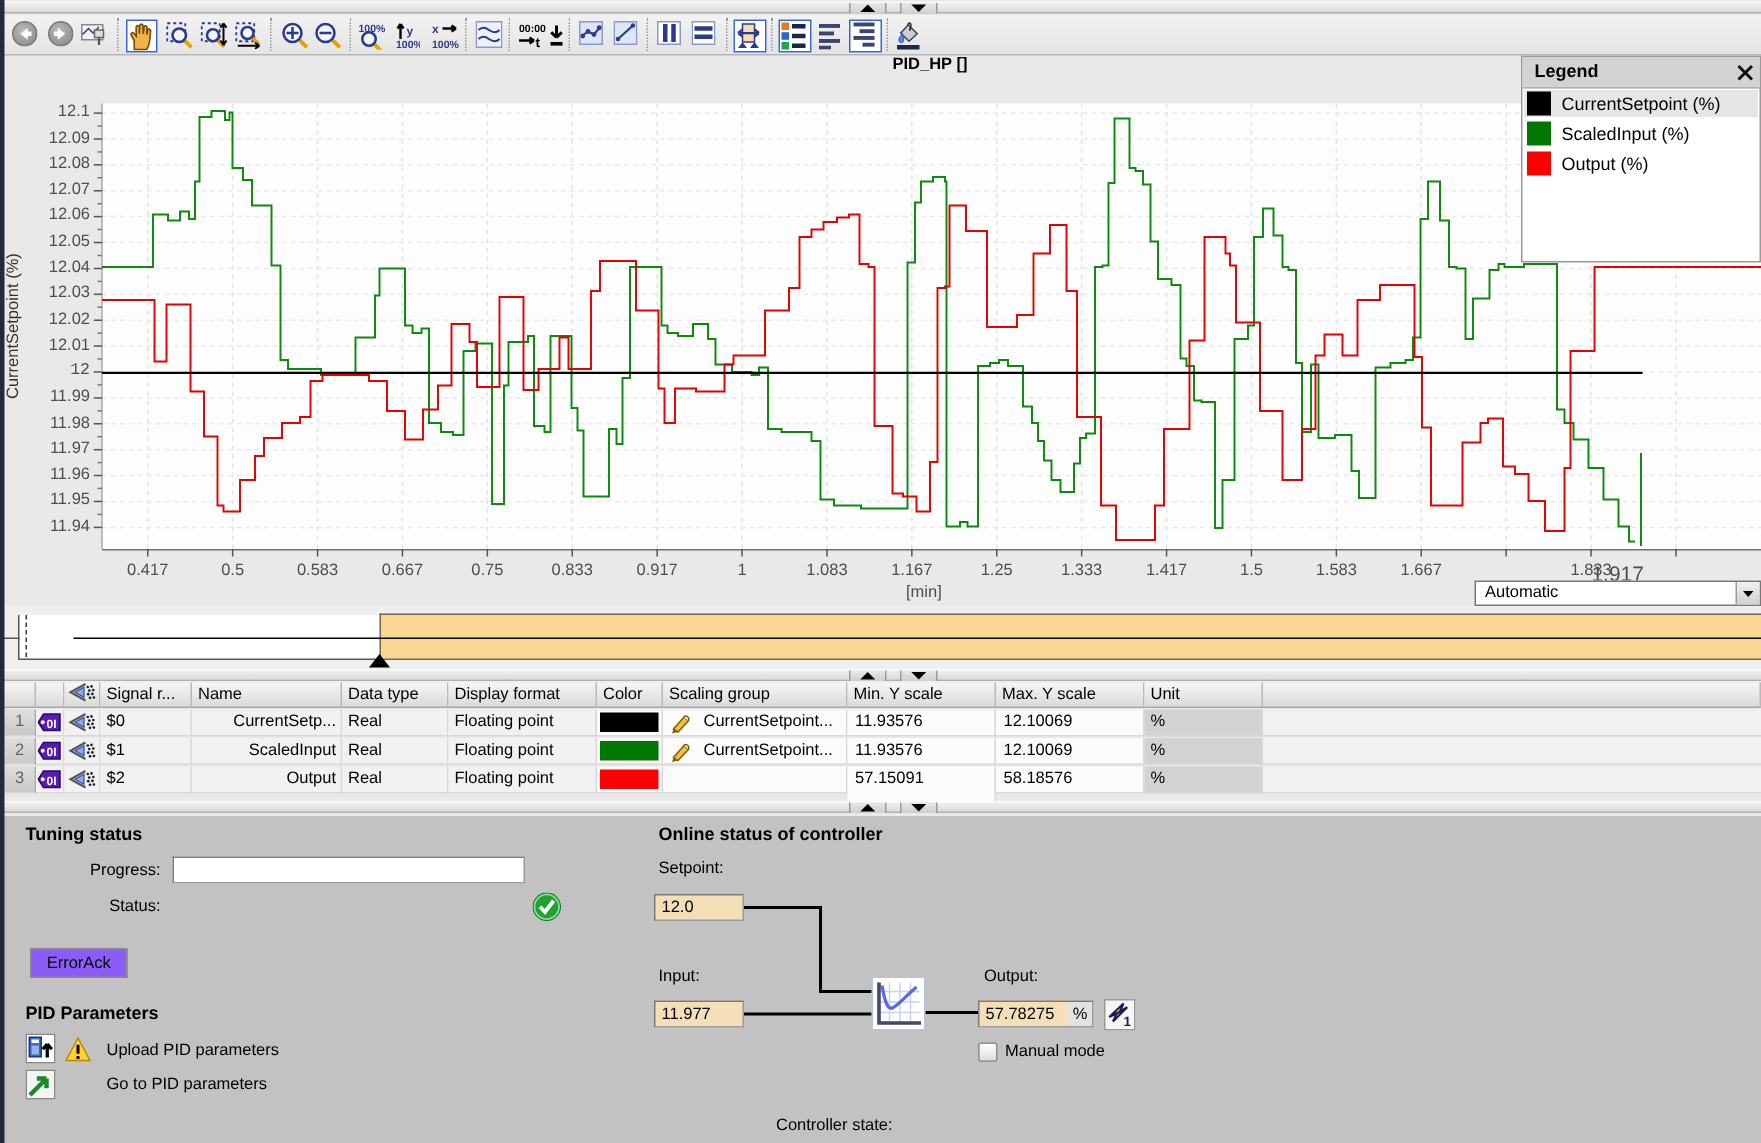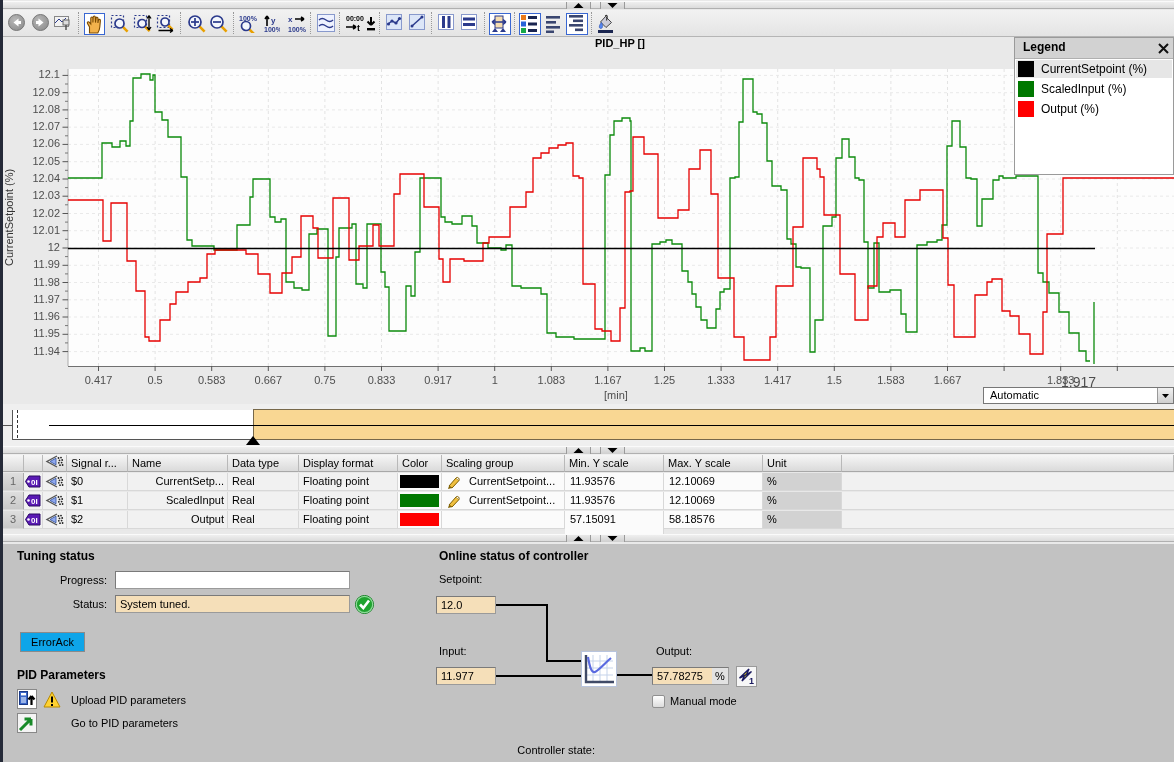--- a/index.html
+++ b/index.html
@@ -266,21 +266,21 @@
 <div style="position:absolute;right:1114px;top:68.4px;width:60px;text-align:right;font-size:11px;color:#4e4e4e;">12.1</div>
 <div style="position:absolute;right:1114px;top:85.7px;width:60px;text-align:right;font-size:11px;color:#4e4e4e;">12.09</div>
 <div style="position:absolute;right:1114px;top:102.9px;width:60px;text-align:right;font-size:11px;color:#4e4e4e;">12.08</div>
 <div style="position:absolute;right:1114px;top:120.2px;width:60px;text-align:right;font-size:11px;color:#4e4e4e;">12.07</div>
 <div style="position:absolute;right:1114px;top:137.4px;width:60px;text-align:right;font-size:11px;color:#4e4e4e;">12.06</div>
 <div style="position:absolute;right:1114px;top:154.7px;width:60px;text-align:right;font-size:11px;color:#4e4e4e;">12.05</div>
 <div style="position:absolute;right:1114px;top:172.0px;width:60px;text-align:right;font-size:11px;color:#4e4e4e;">12.04</div>
 <div style="position:absolute;right:1114px;top:189.2px;width:60px;text-align:right;font-size:11px;color:#4e4e4e;">12.03</div>
 <div style="position:absolute;right:1114px;top:206.5px;width:60px;text-align:right;font-size:11px;color:#4e4e4e;">12.02</div>
 <div style="position:absolute;right:1114px;top:223.7px;width:60px;text-align:right;font-size:11px;color:#4e4e4e;">12.01</div>
-<div style="position:absolute;right:1114px;top:241.0px;width:60px;text-align:right;font-size:11px;color:#4e4e4e;">12</div>
+<div style="position:absolute;right:1114px;top:241.0px;width:60px;text-align:right;font-size:11px;color:#4e4e4e;font-family:Liberation Mono, monospace;">12</div>
 <div style="position:absolute;right:1114px;top:258.3px;width:60px;text-align:right;font-size:11px;color:#4e4e4e;">11.99</div>
 <div style="position:absolute;right:1114px;top:275.5px;width:60px;text-align:right;font-size:11px;color:#4e4e4e;">11.98</div>
 <div style="position:absolute;right:1114px;top:292.8px;width:60px;text-align:right;font-size:11px;color:#4e4e4e;">11.97</div>
 <div style="position:absolute;right:1114px;top:310.0px;width:60px;text-align:right;font-size:11px;color:#4e4e4e;">11.96</div>
 <div style="position:absolute;right:1114px;top:327.3px;width:60px;text-align:right;font-size:11px;color:#4e4e4e;">11.95</div>
 <div style="position:absolute;right:1114px;top:344.6px;width:60px;text-align:right;font-size:11px;color:#4e4e4e;">11.94</div>
 <div style="position:absolute;left:68.5px;top:374px;width:60px;text-align:center;font-size:11px;color:#4e4e4e;">0.417</div>
 <div style="position:absolute;left:125.1px;top:374px;width:60px;text-align:center;font-size:11px;color:#4e4e4e;">0.5</div>
 <div style="position:absolute;left:181.7px;top:374px;width:60px;text-align:center;font-size:11px;color:#4e4e4e;">0.583</div>
 <div style="position:absolute;left:238.3px;top:374px;width:60px;text-align:center;font-size:11px;color:#4e4e4e;">0.667</div>
@@ -504,27 +504,26 @@
         <path d="M6.5 1 L11.5 6 L16.5 1 Z" fill="#000"></path>
       </svg>
     </div>
 </div>
 <div style="position:absolute;left:0;top:544px;width:1174px;height:218px;background:#c2c2c2;">
 <div style="position:absolute;left:17px;top:5px;font-size:12px;font-weight:bold;">Tuning status</div>
 <div style="position:absolute;left:0px;top:574px;"></div>
 <div style="position:absolute;left:0px;top:30px;width:107px;text-align:right;font-size:11px;">Progress:</div>
 <div style="position:absolute;left:115px;top:27px;width:235px;height:18px;background:#fff;border:1px solid #9a9a9a;border-top-color:#7a7a7a;border-left-color:#7a7a7a;box-sizing:border-box;"></div>
 <div style="position:absolute;left:0px;top:54px;width:107px;text-align:right;font-size:11px;">Status:</div>
-<div style="position:absolute;left:115px;top:51px;width:235px;height:18px;background:#f5dfb9;border:1px solid #9a9a9a;border-top-color:#7a7a7a;border-left-color:#7a7a7a;box-sizing:border-box;font-size:11px;line-height:16px;padding-left:4px;">System tuned.</div>
 <div style="position:absolute;left:355px;top:51px;"><svg width="19" height="19" viewBox="0 0 19 19">
         <circle cx="9.5" cy="9.5" r="9" fill="#1fa32f" stroke="#0e7a1e"></circle>
         <circle cx="9.5" cy="9.5" r="8.2" fill="none" stroke="#8fd99a" stroke-width="1.2"></circle>
         <path d="M5 9.5 L8.3 13 L14 5.5" fill="none" stroke="#fff" stroke-width="2.6"></path>
       </svg></div>
-<div style="position:absolute;left:20px;top:88px;width:65px;height:20px;background:#0ea5e9;border:1px solid #8a8a8a;box-sizing:border-box;font-size:11px;text-align:center;line-height:18px;">ErrorAck</div>
+<div style="position:absolute;left:20px;top:88px;width:65px;height:20px;background:#8b5cf6;border:1px solid #8a8a8a;box-sizing:border-box;font-size:11px;text-align:center;line-height:18px;">ErrorAck</div>
 <div style="position:absolute;left:17px;top:124px;font-size:12px;font-weight:bold;">PID Parameters</div>
 <div style="position:absolute;left:17px;top:145px;"><svg width="20" height="20" viewBox="0 0 20 20">
         <rect x="0.5" y="0.5" width="19" height="19" fill="#fff" stroke="#888"></rect>
         <rect x="2.5" y="2.5" width="8" height="13" fill="#3a66c8" stroke="#1a3a88"></rect>
         <rect x="4" y="4" width="5" height="2.4" fill="#fff"></rect>
         <rect x="4" y="8" width="5" height="6" fill="#9ab4e8"></rect>
         <path d="M14.5 16 V7 M14.5 7 L11.5 10.5 M14.5 7 L17.5 10.5" stroke="#000" stroke-width="2.2" fill="none"></path>
       </svg></div>
 <div style="position:absolute;left:43px;top:147px;"><svg width="18" height="17" viewBox="0 0 18 17">
         <path d="M9 1 L17 16 H1 Z" fill="#ffd232" stroke="#b88a00"></path>

